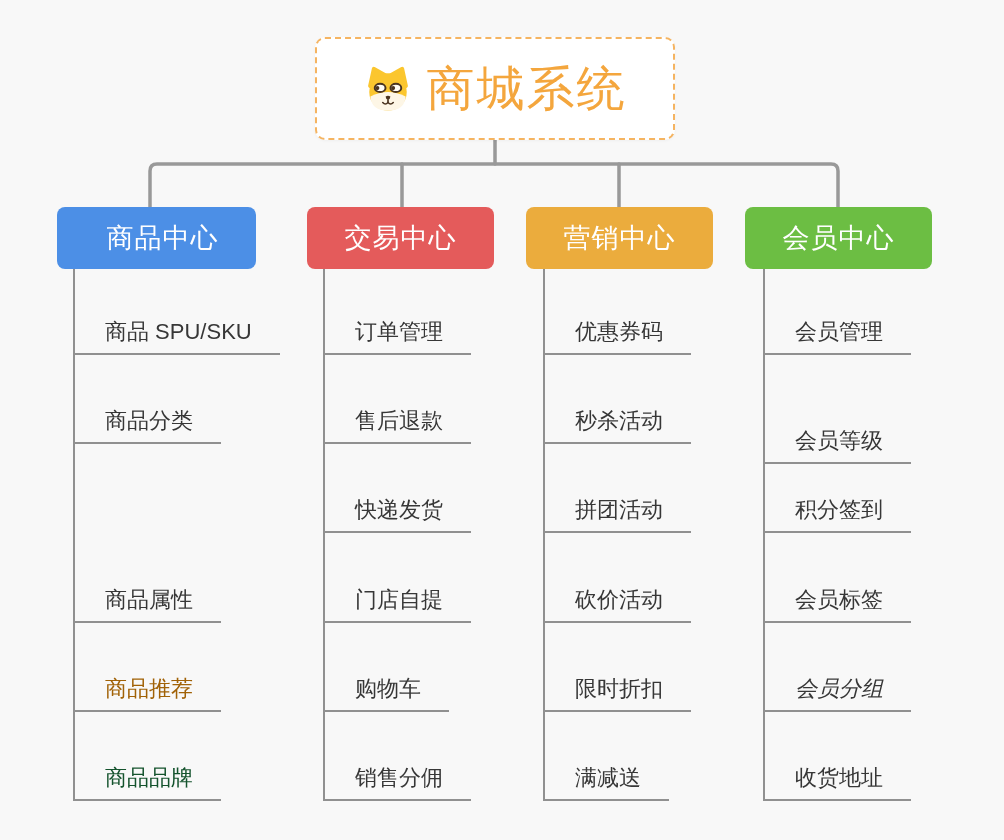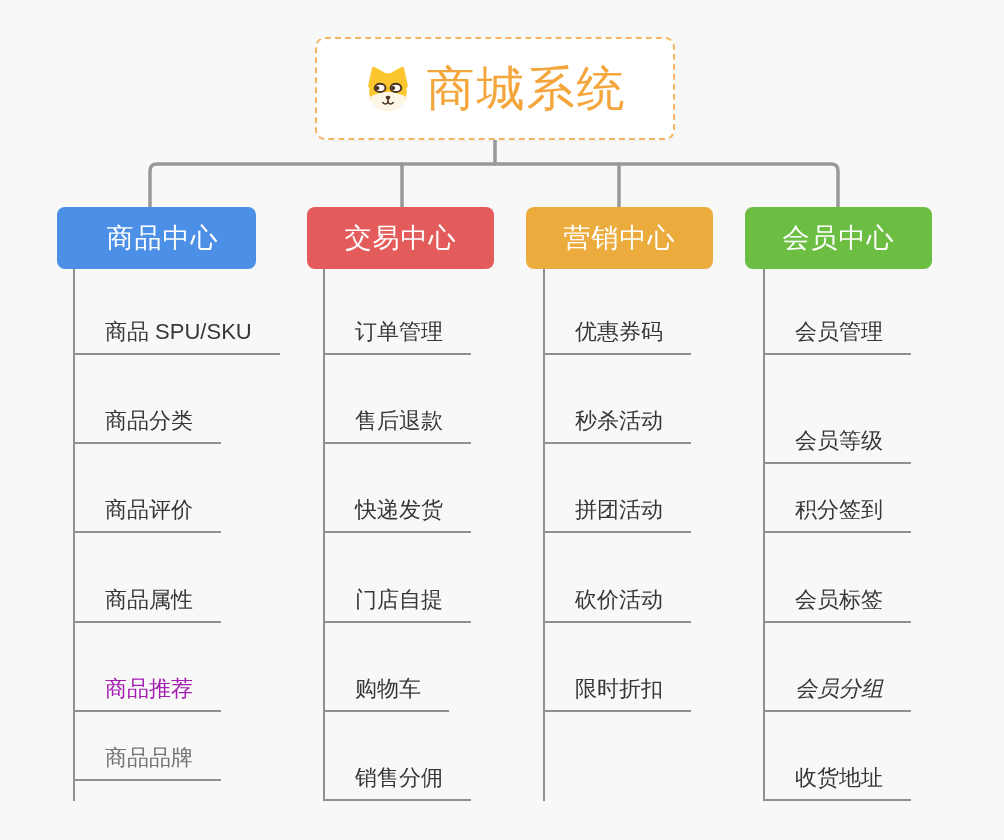--- a/index.html
+++ b/index.html
@@ -111,24 +111,23 @@
     </svg>
     <span class="root-label" style="color: rgb(244, 166, 61);">商城系统</span>
   </div>
 
   <div id="branches-host">
   <div>
     <div class="branch-box" style="left: 57px; background: rgb(76, 143, 230); padding-left: 12px;">商品中心</div>
     <div class="branch-column" style="left: 73px; border-left-color: rgb(144, 144, 144);">
           <div class="leaf-node" style="top: 48px; border-bottom-color: rgb(144, 144, 144); color: rgb(55, 55, 55);">商品 SPU/SKU</div>
           <div class="leaf-node" style="top: 137px; border-bottom-color: rgb(144, 144, 144); color: rgb(55, 55, 55);">商品分类</div>
-          <div class="leaf-node" style="top: 226px; border-bottom-color: rgb(144, 144, 144); color: rgb(55, 55, 55);">商品评价</div>
           <div class="leaf-node" style="top: 316px; border-bottom-color: rgb(144, 144, 144); color: rgb(55, 55, 55);">商品属性</div>
-          <div class="leaf-node" style="top: 405px; border-bottom-color: rgb(144, 144, 144); color: #a21caf; font-family: Liberation Mono, monospace;">商品推荐</div>
-          <div class="leaf-node" style="top: 474px; border-bottom-color: rgb(144, 144, 144); color: #737373;">商品品牌</div>
+          <div class="leaf-node" style="top: 405px; border-bottom-color: rgb(144, 144, 144); color: #a16207; font-family: Liberation Mono, monospace;">商品推荐</div>
+          <div class="leaf-node" style="top: 494px; border-bottom-color: rgb(144, 144, 144); color: #14532d;">商品品牌</div>
         </div>
   </div>
 
   <div>
     <div class="branch-box" style="left: 307px; background: rgb(228, 91, 91);">交易中心</div>
     <div class="branch-column" style="left: 323px; border-left-color: rgb(144, 144, 144);">
           <div class="leaf-node" style="top: 48px; border-bottom-color: rgb(144, 144, 144); color: rgb(55, 55, 55);">订单管理</div>
           <div class="leaf-node" style="top: 137px; border-bottom-color: rgb(144, 144, 144); color: rgb(55, 55, 55);">售后退款</div>
           <div class="leaf-node" style="top: 226px; border-bottom-color: rgb(144, 144, 144); color: rgb(55, 55, 55);">快递发货</div>
           <div class="leaf-node" style="top: 316px; border-bottom-color: rgb(144, 144, 144); color: rgb(55, 55, 55);">门店自提</div>
@@ -138,20 +137,21 @@
   </div>
 
   <div>
     <div class="branch-box" style="left: 526px; background: rgb(235, 172, 61);">营销中心</div>
     <div class="branch-column" style="left: 543px; border-left-color: rgb(144, 144, 144);">
           <div class="leaf-node" style="top: 48px; border-bottom-color: rgb(144, 144, 144); color: rgb(55, 55, 55);">优惠券码</div>
           <div class="leaf-node" style="top: 137px; border-bottom-color: rgb(144, 144, 144); color: rgb(55, 55, 55);">秒杀活动</div>
           <div class="leaf-node" style="top: 226px; border-bottom-color: rgb(144, 144, 144); color: rgb(55, 55, 55);">拼团活动</div>
           <div class="leaf-node" style="top: 316px; border-bottom-color: rgb(144, 144, 144); color: rgb(55, 55, 55);">砍价活动</div>
           <div class="leaf-node" style="top: 405px; border-bottom-color: rgb(144, 144, 144); color: rgb(55, 55, 55);">限时折扣</div>
+          <div class="leaf-node" style="top: 494px; border-bottom-color: rgb(144, 144, 144); color: rgb(55, 55, 55);">满减送</div>
         </div>
   </div>
 
   <div>
     <div class="branch-box" style="left: 745px; background: rgb(108, 190, 67);">会员中心</div>
     <div class="branch-column" style="left: 763px; border-left-color: rgb(144, 144, 144);">
           <div class="leaf-node" style="top: 48px; border-bottom-color: rgb(144, 144, 144); color: rgb(55, 55, 55);">会员管理</div>
           <div class="leaf-node" style="top: 137px; border-bottom-color: rgb(144, 144, 144); color: rgb(55, 55, 55); margin-top: 20px;">会员等级</div>
           <div class="leaf-node" style="top: 226px; border-bottom-color: rgb(144, 144, 144); color: rgb(55, 55, 55);">积分签到</div>
           <div class="leaf-node" style="top: 316px; border-bottom-color: rgb(144, 144, 144); color: rgb(55, 55, 55);">会员标签</div>

